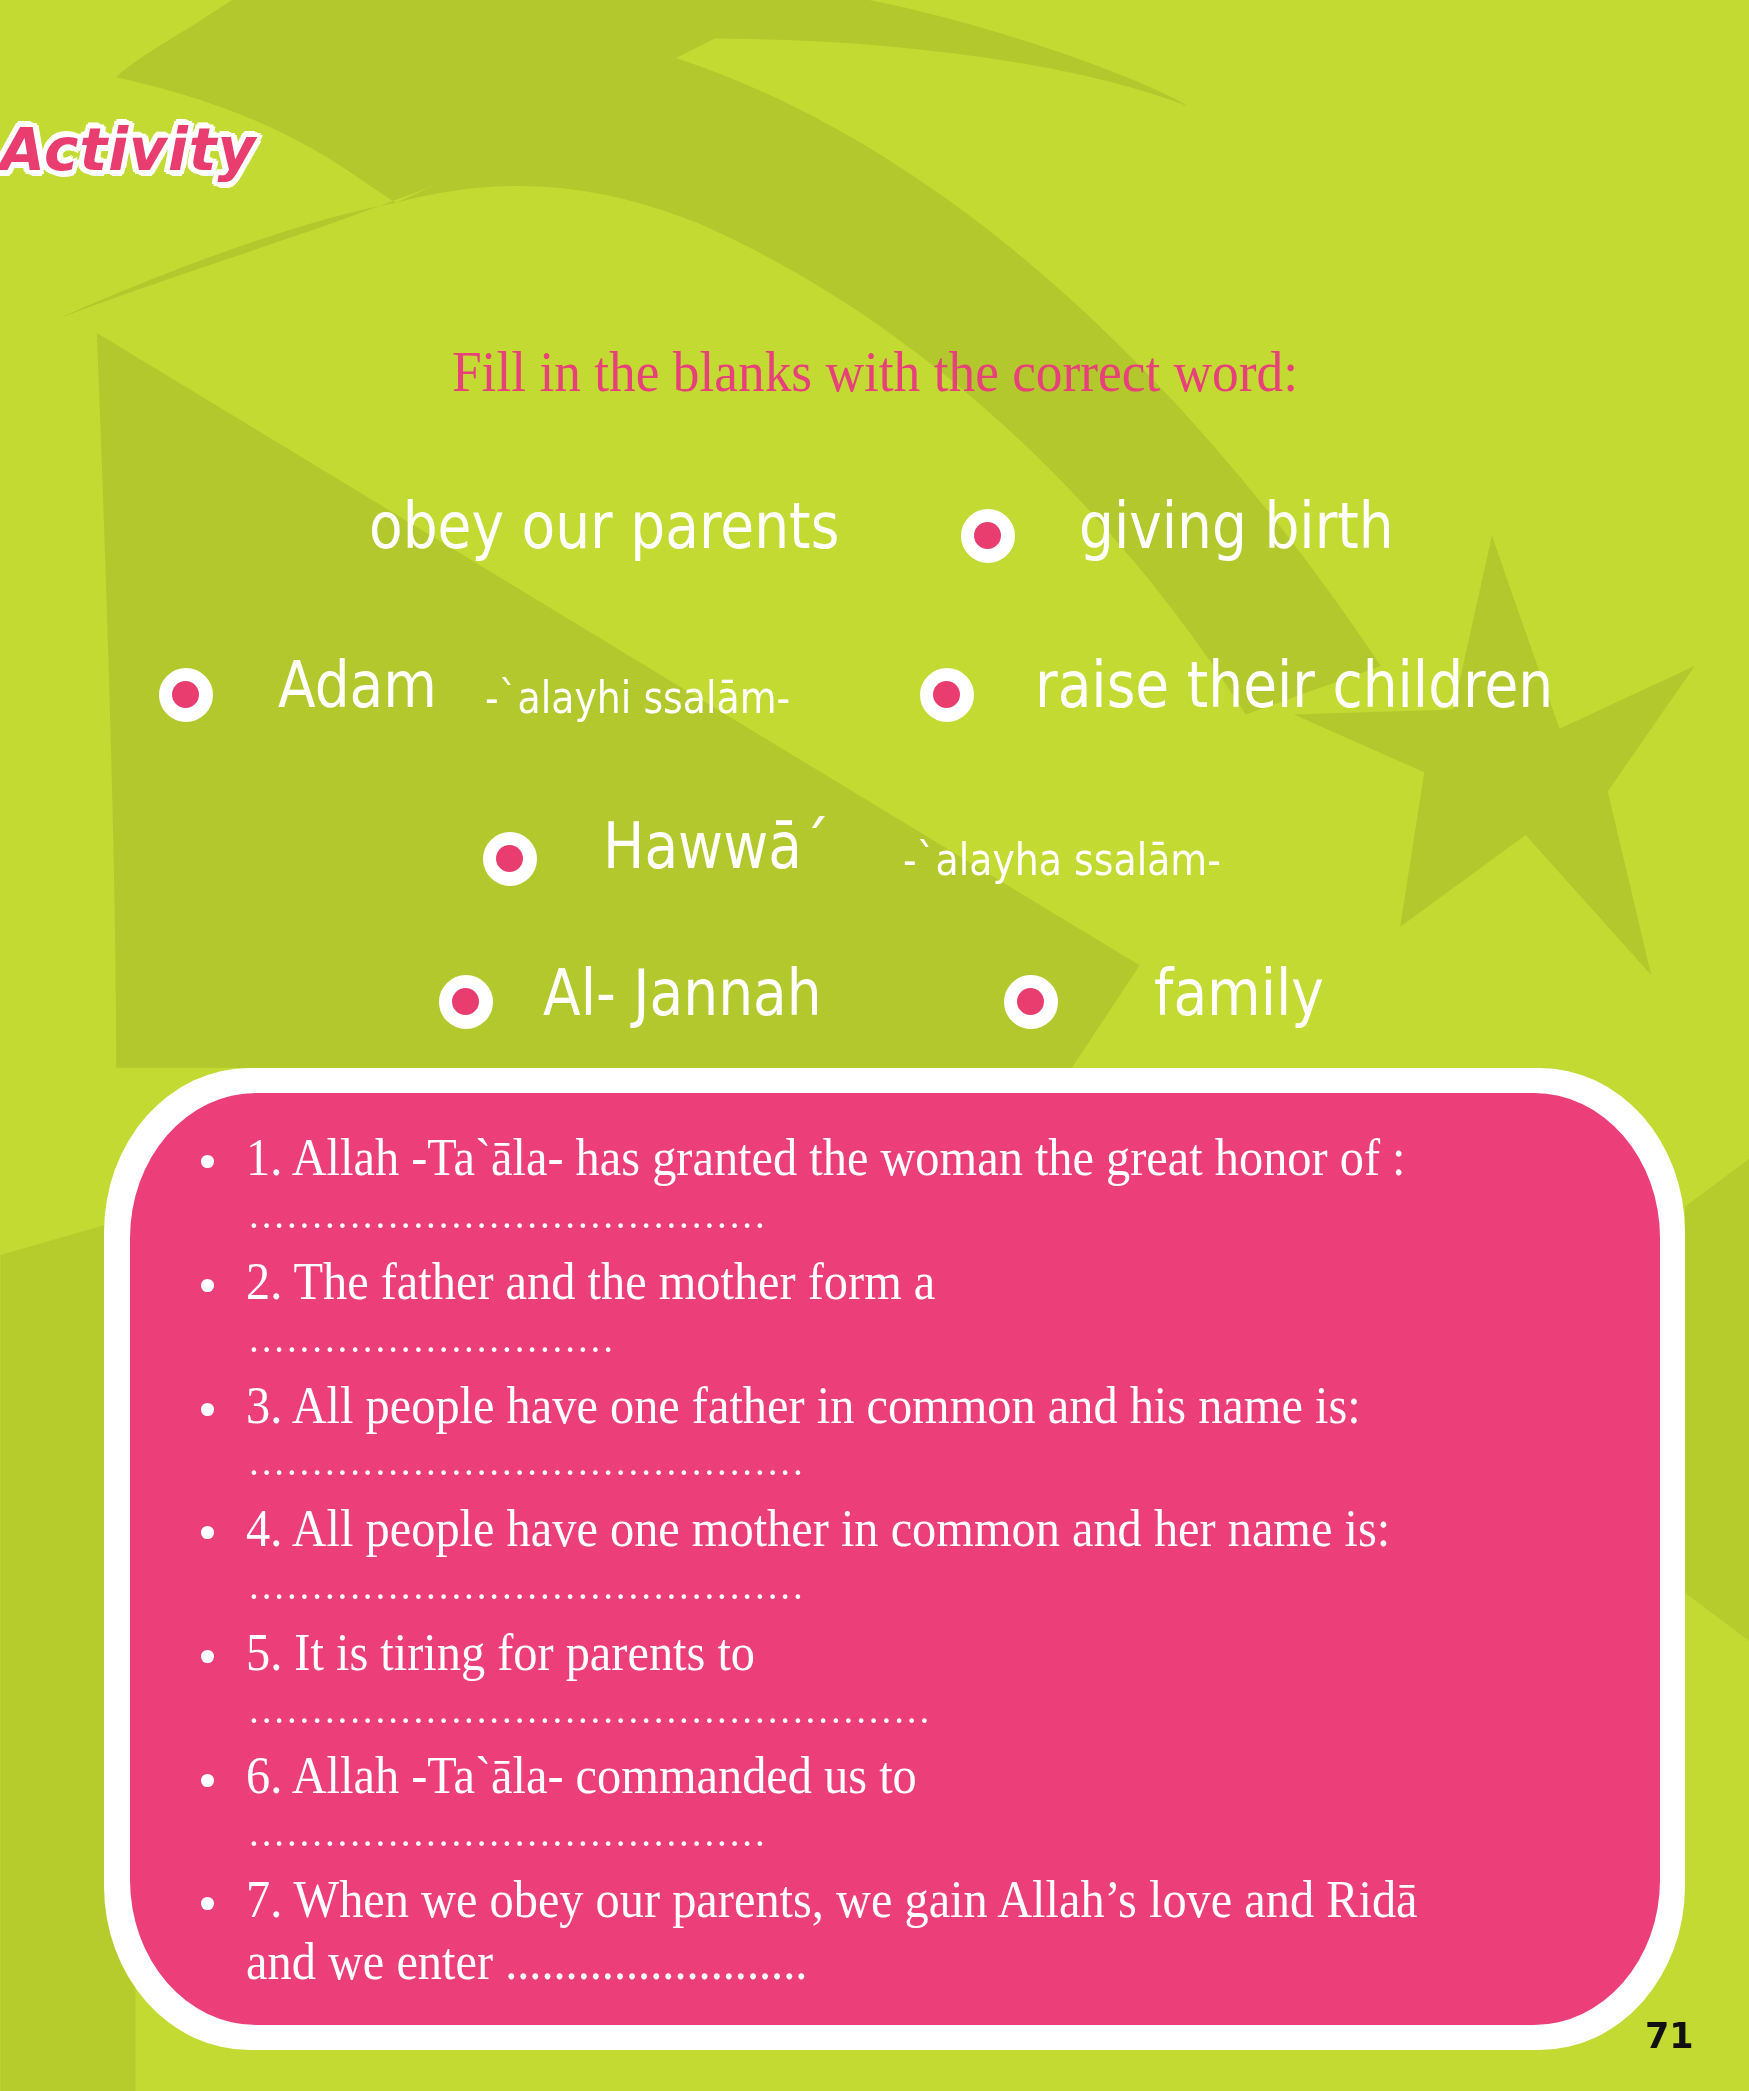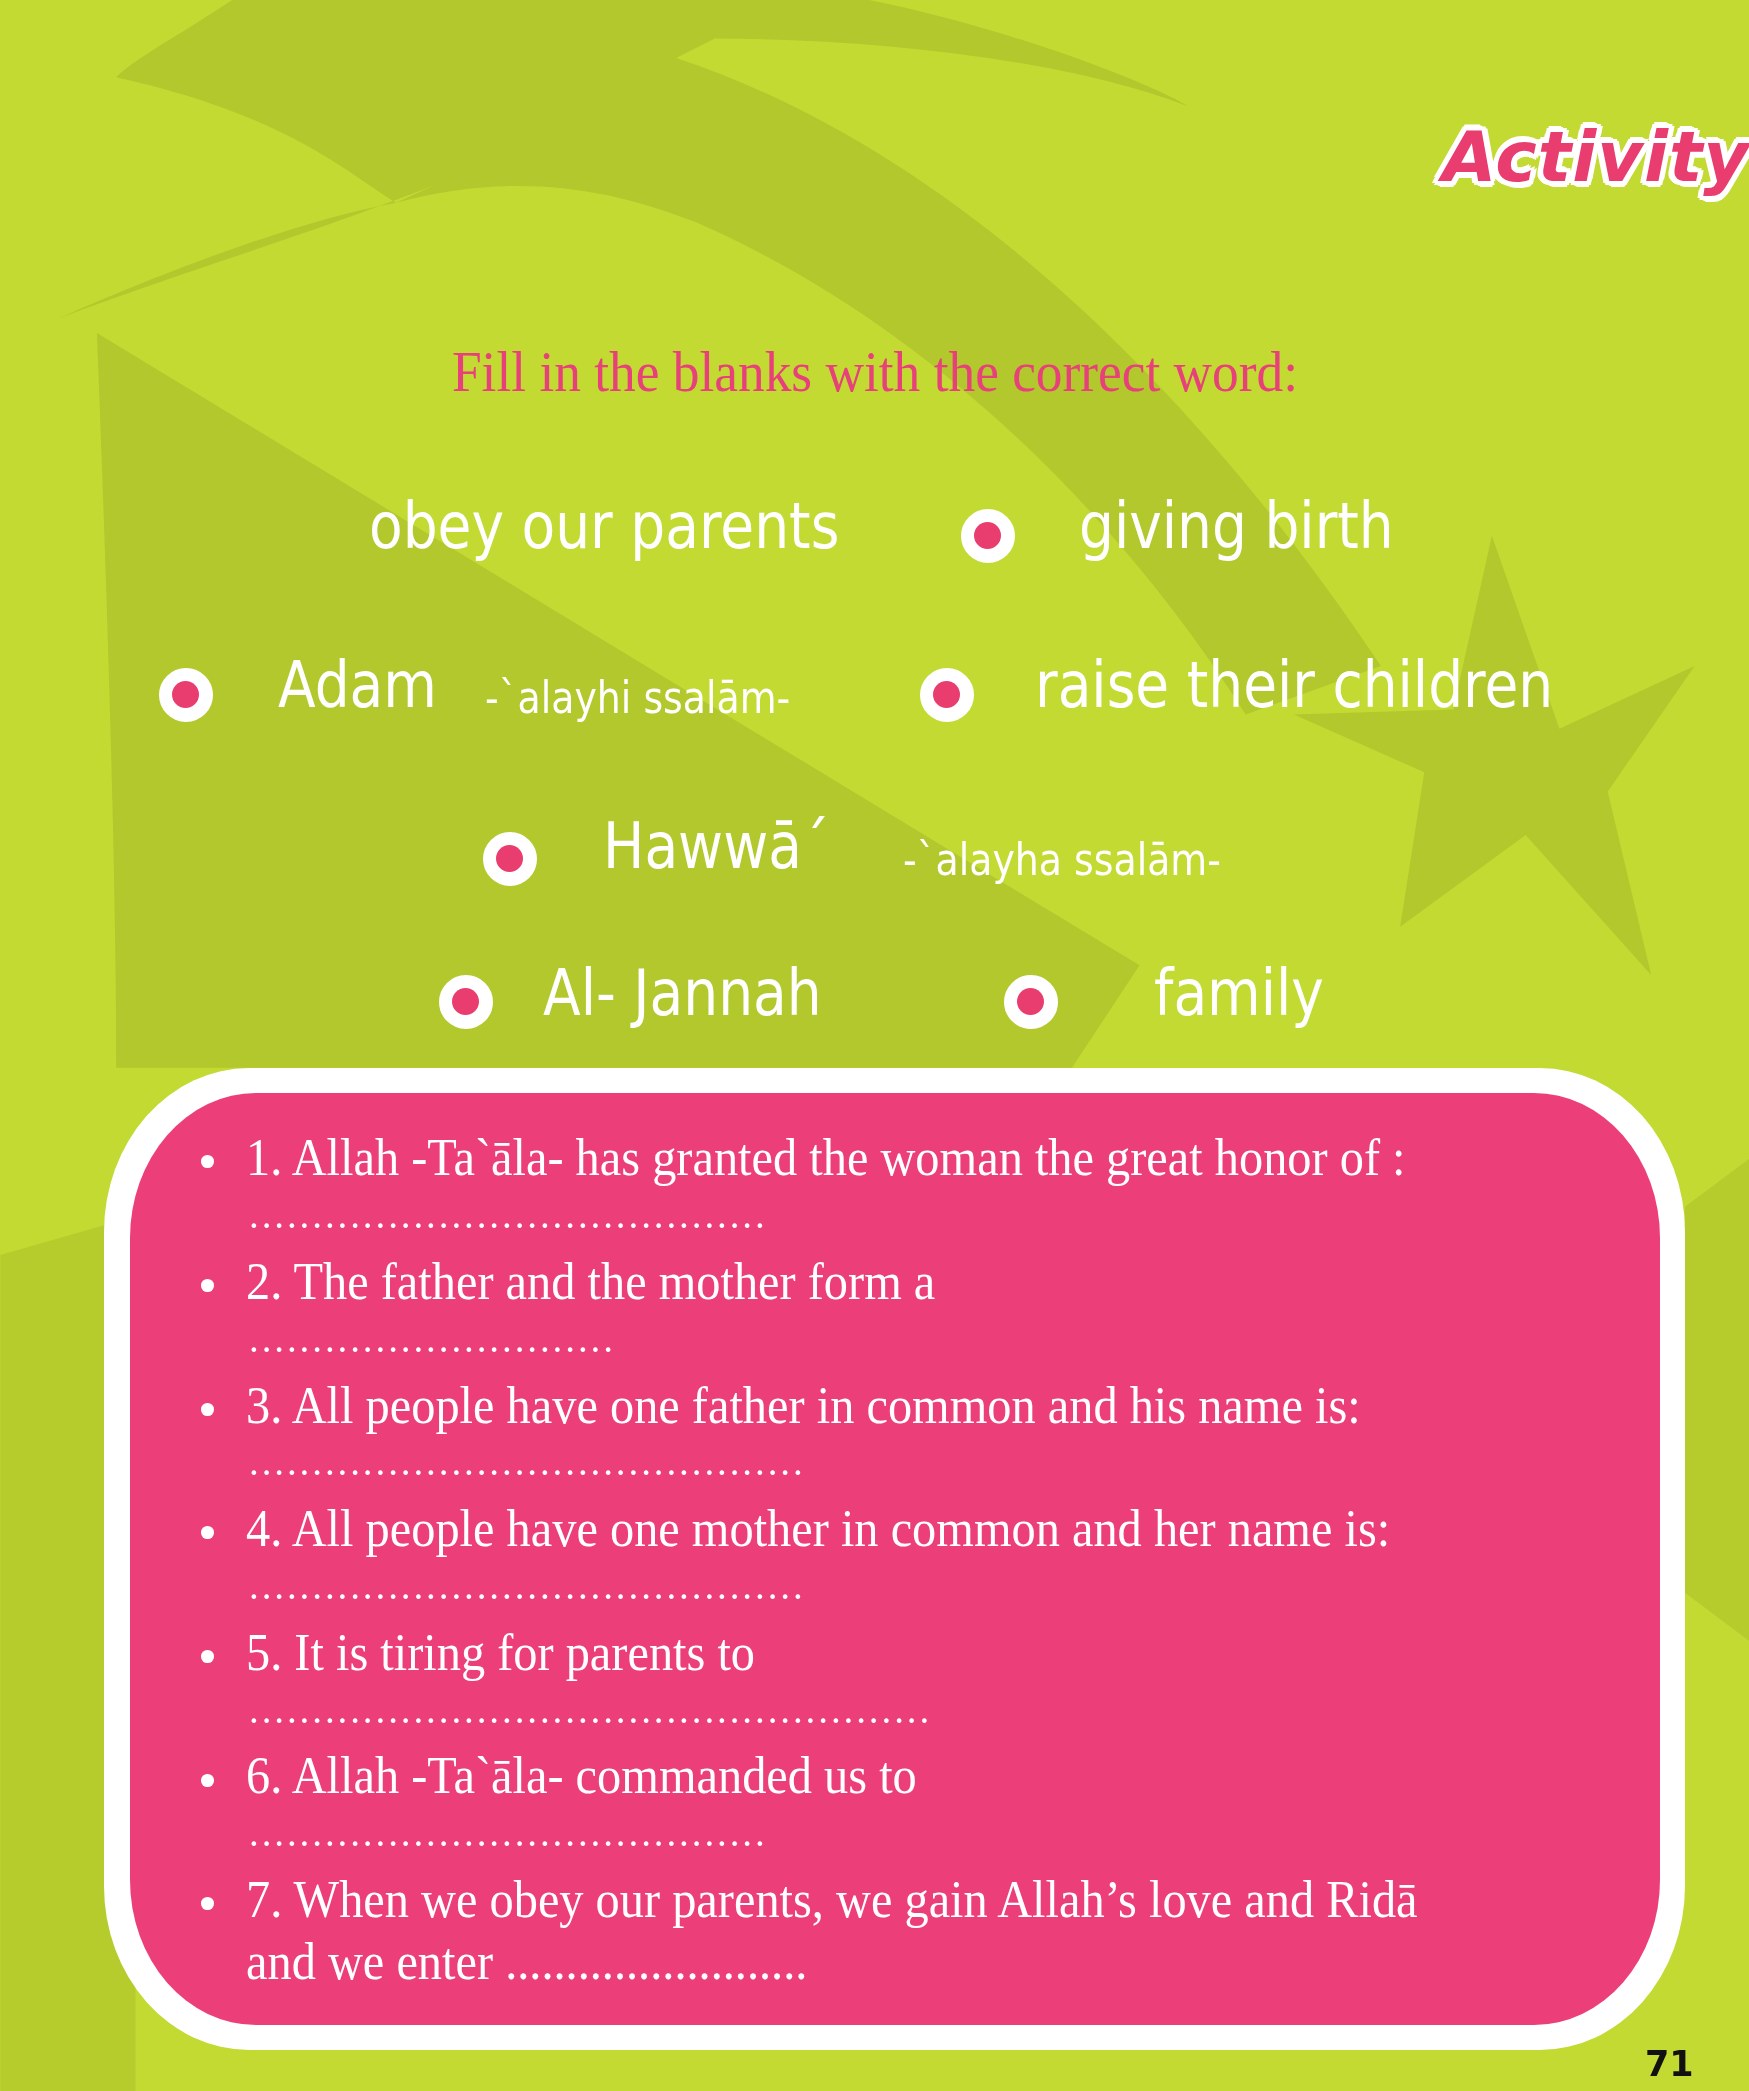--- a/index.html
+++ b/index.html
@@ -1,21 +1,21 @@
 <!DOCTYPE html>
 <html><head>
 <meta charset="utf-8">
 <style>
   html, body { margin:0; padding:0; }
   body { width:1750px; height:2091px; position:relative; overflow:hidden; background:#c2da31; font-family:"Liberation Serif", serif; }
   .bg { position:absolute; left:0; top:0; width:1750px; height:2091px; }
 
   .title {
-    position:absolute; left:0; width:1750px; top:116px; text-align:right;
-    font-family:"DejaVu Sans", sans-serif; font-weight:bold; font-size:70px; font-style:italic;
+    position:absolute; left:0; width:1750px; top:116px; text-align:left;
+    font-family:"DejaVu Sans", sans-serif; font-weight:bold; font-size:58px; font-style:italic;
     color:#e83d6e; letter-spacing:1px;
     -webkit-text-stroke:0;
     text-shadow:
       -4.8px 0 #fff, 4.8px 0 #fff, 0 -4.8px #fff, 0 4.8px #fff,
       -3.9px -3.9px #fff, 3.9px 3.9px #fff, -3.9px 3.9px #fff, 3.9px -3.9px #fff,
       -5.8px 1.9px #fff, 5.8px -1.9px #fff, 1.9px 5.8px #fff, -1.9px -5.8px #fff;
   }
   .instruction {
     position:absolute; left:0; width:1750px; top:338px; text-align:center;
     font-family:"Liberation Serif", serif; font-size:58px; color:#e8407a;
@@ -50,21 +50,21 @@
   }
   .q-bullet {
     position:absolute; left:201px; width:12.6px; height:12.6px; border-radius:50%; background:#fff;
   }
   .blank {
     position:absolute; left:249px; color:#fff; font-family:"Liberation Serif", serif;
     font-size:39px; line-height:1; letter-spacing:2.9px; white-space:nowrap;
   }
   .page-num {
     position:absolute; left:1645px; top:2016px; font-family:"DejaVu Sans", sans-serif;
-    font-size:35px; color:#111; font-weight:bold;margin-top:28px;
+    font-size:35px; color:#111; font-weight:bold;
   }
 </style>
 </head>
 <body>
 
 <svg class="bg" viewBox="0 0 1812 2166" xmlns="http://www.w3.org/2000/svg">
 
   <path d="M60 330 C 300 240, 520 190, 700 60 L 740 40 C 900 40, 1100 60, 1230 110 C 1200 90 1050 30 900 0 L 240 0 C 180 40 140 60 120 80 C 300 120 360 180 410 210 C 300 230 150 290 60 330 Z" fill="#b2c82c"></path>
   <path d="M700 60 C 1000 160, 1250 420, 1430 690 L 1290 740 C 1150 520, 950 330, 720 230 C 620 190, 520 180, 410 210 C 520 160, 620 110, 700 60 Z" fill="#b2c82c"></path>
 

